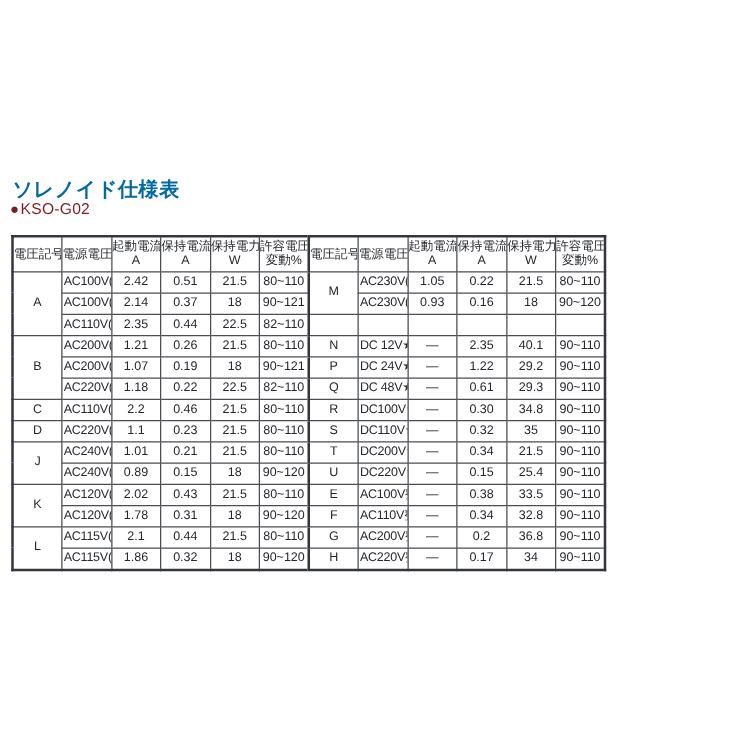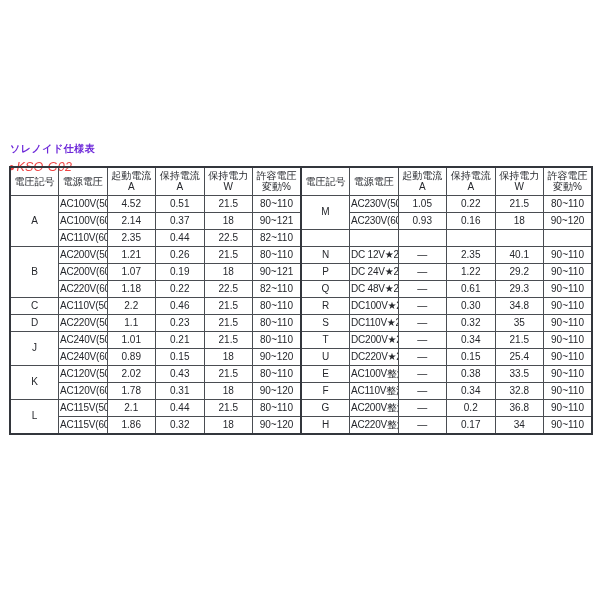--- a/index.html
+++ b/index.html
@@ -11,29 +11,29 @@
   *{box-sizing:border-box;}
   html,body{margin:0;padding:0;}
   body{
     width:600px;height:600px;background:var(--bg);
     font-family:"Liberation Sans","DejaVu Sans",sans-serif;
     color:var(--text);position:relative;overflow:hidden;
   }
   .sheet{position:absolute;inset:0;}
   .title{
     position:absolute;left:10px;top:142px;
-    font-size:10px;font-weight:bold;color:#6d28d9;letter-spacing:0.5px;
+    font-size:16px;font-weight:bold;color:#0369a1;letter-spacing:0.5px;
   }
   .model{
     position:absolute;left:8px;top:160px;
-    font-size:12.5px;color:#ef4444;letter-spacing:0.2px;font-style:italic;
+    font-size:12.5px;color:#7f1d1d;letter-spacing:0.2px;
   }
   .model .bullet{font-size:12px;margin-right:1px;}
   table.spec{
-    position:absolute;left:9px;top:166px;width:584px;
+    position:absolute;left:9px;top:188px;width:476px;
     border-collapse:collapse;table-layout:fixed;
     border:2px solid var(--strong);
   }
   th,td{
     border:1px solid var(--border);
     text-align:center;vertical-align:middle;
     color:var(--text);overflow:hidden;white-space:nowrap;
   }
   th{
     height:28px;font-size:10px;font-weight:normal;
@@ -95,21 +95,21 @@
           <th>
             <div>許容電圧</div>
             <div>変動%</div>
           </th>
         </tr>
       </thead>
       <tbody>
         <tr>
           <td class="sym" rowspan="3">A</td>
           <td class="volt">AC100V(50Hz)</td>
-          <td class="num">4.52</td>
+          <td class="num">2.42</td>
           <td class="num">0.51</td>
           <td class="num">21.5</td>
           <td class="num">80~110</td>
           <td class="sym divider" rowspan="2">M</td>
           <td class="volt">AC230V(50Hz)</td>
           <td class="num">1.05</td>
           <td class="num">0.22</td>
           <td class="num">21.5</td>
           <td class="num">80~110</td>
         </tr>

